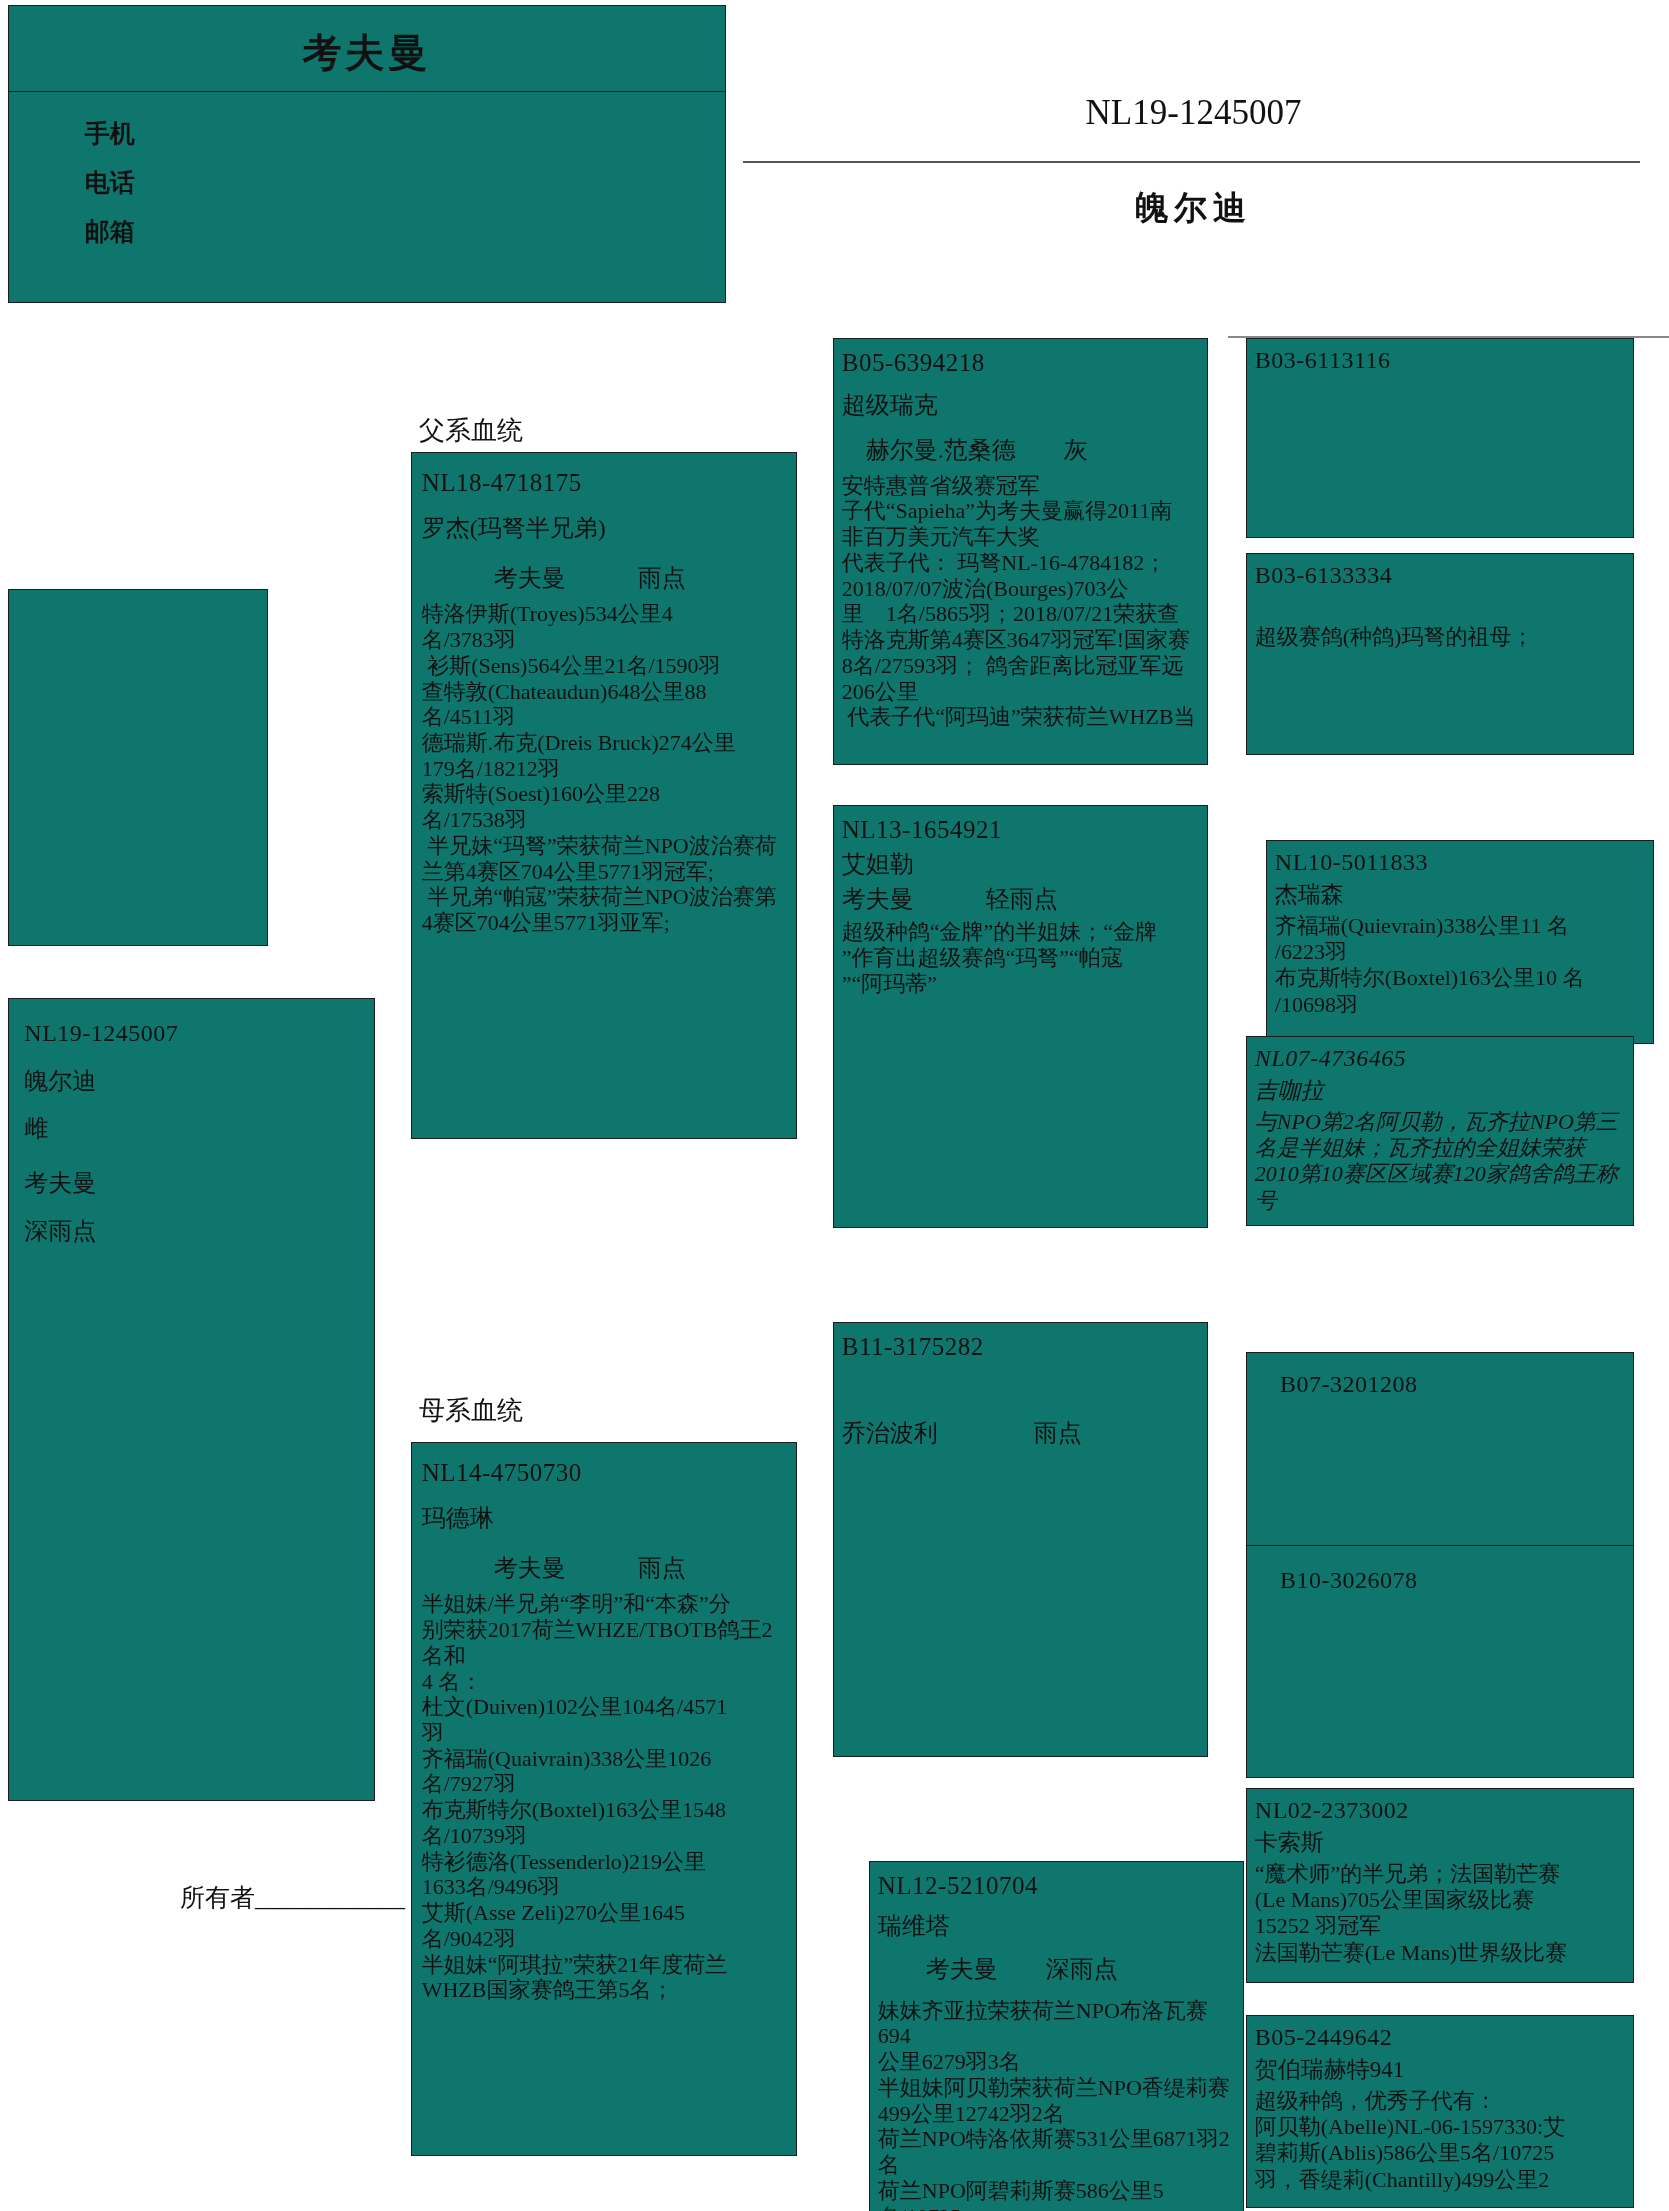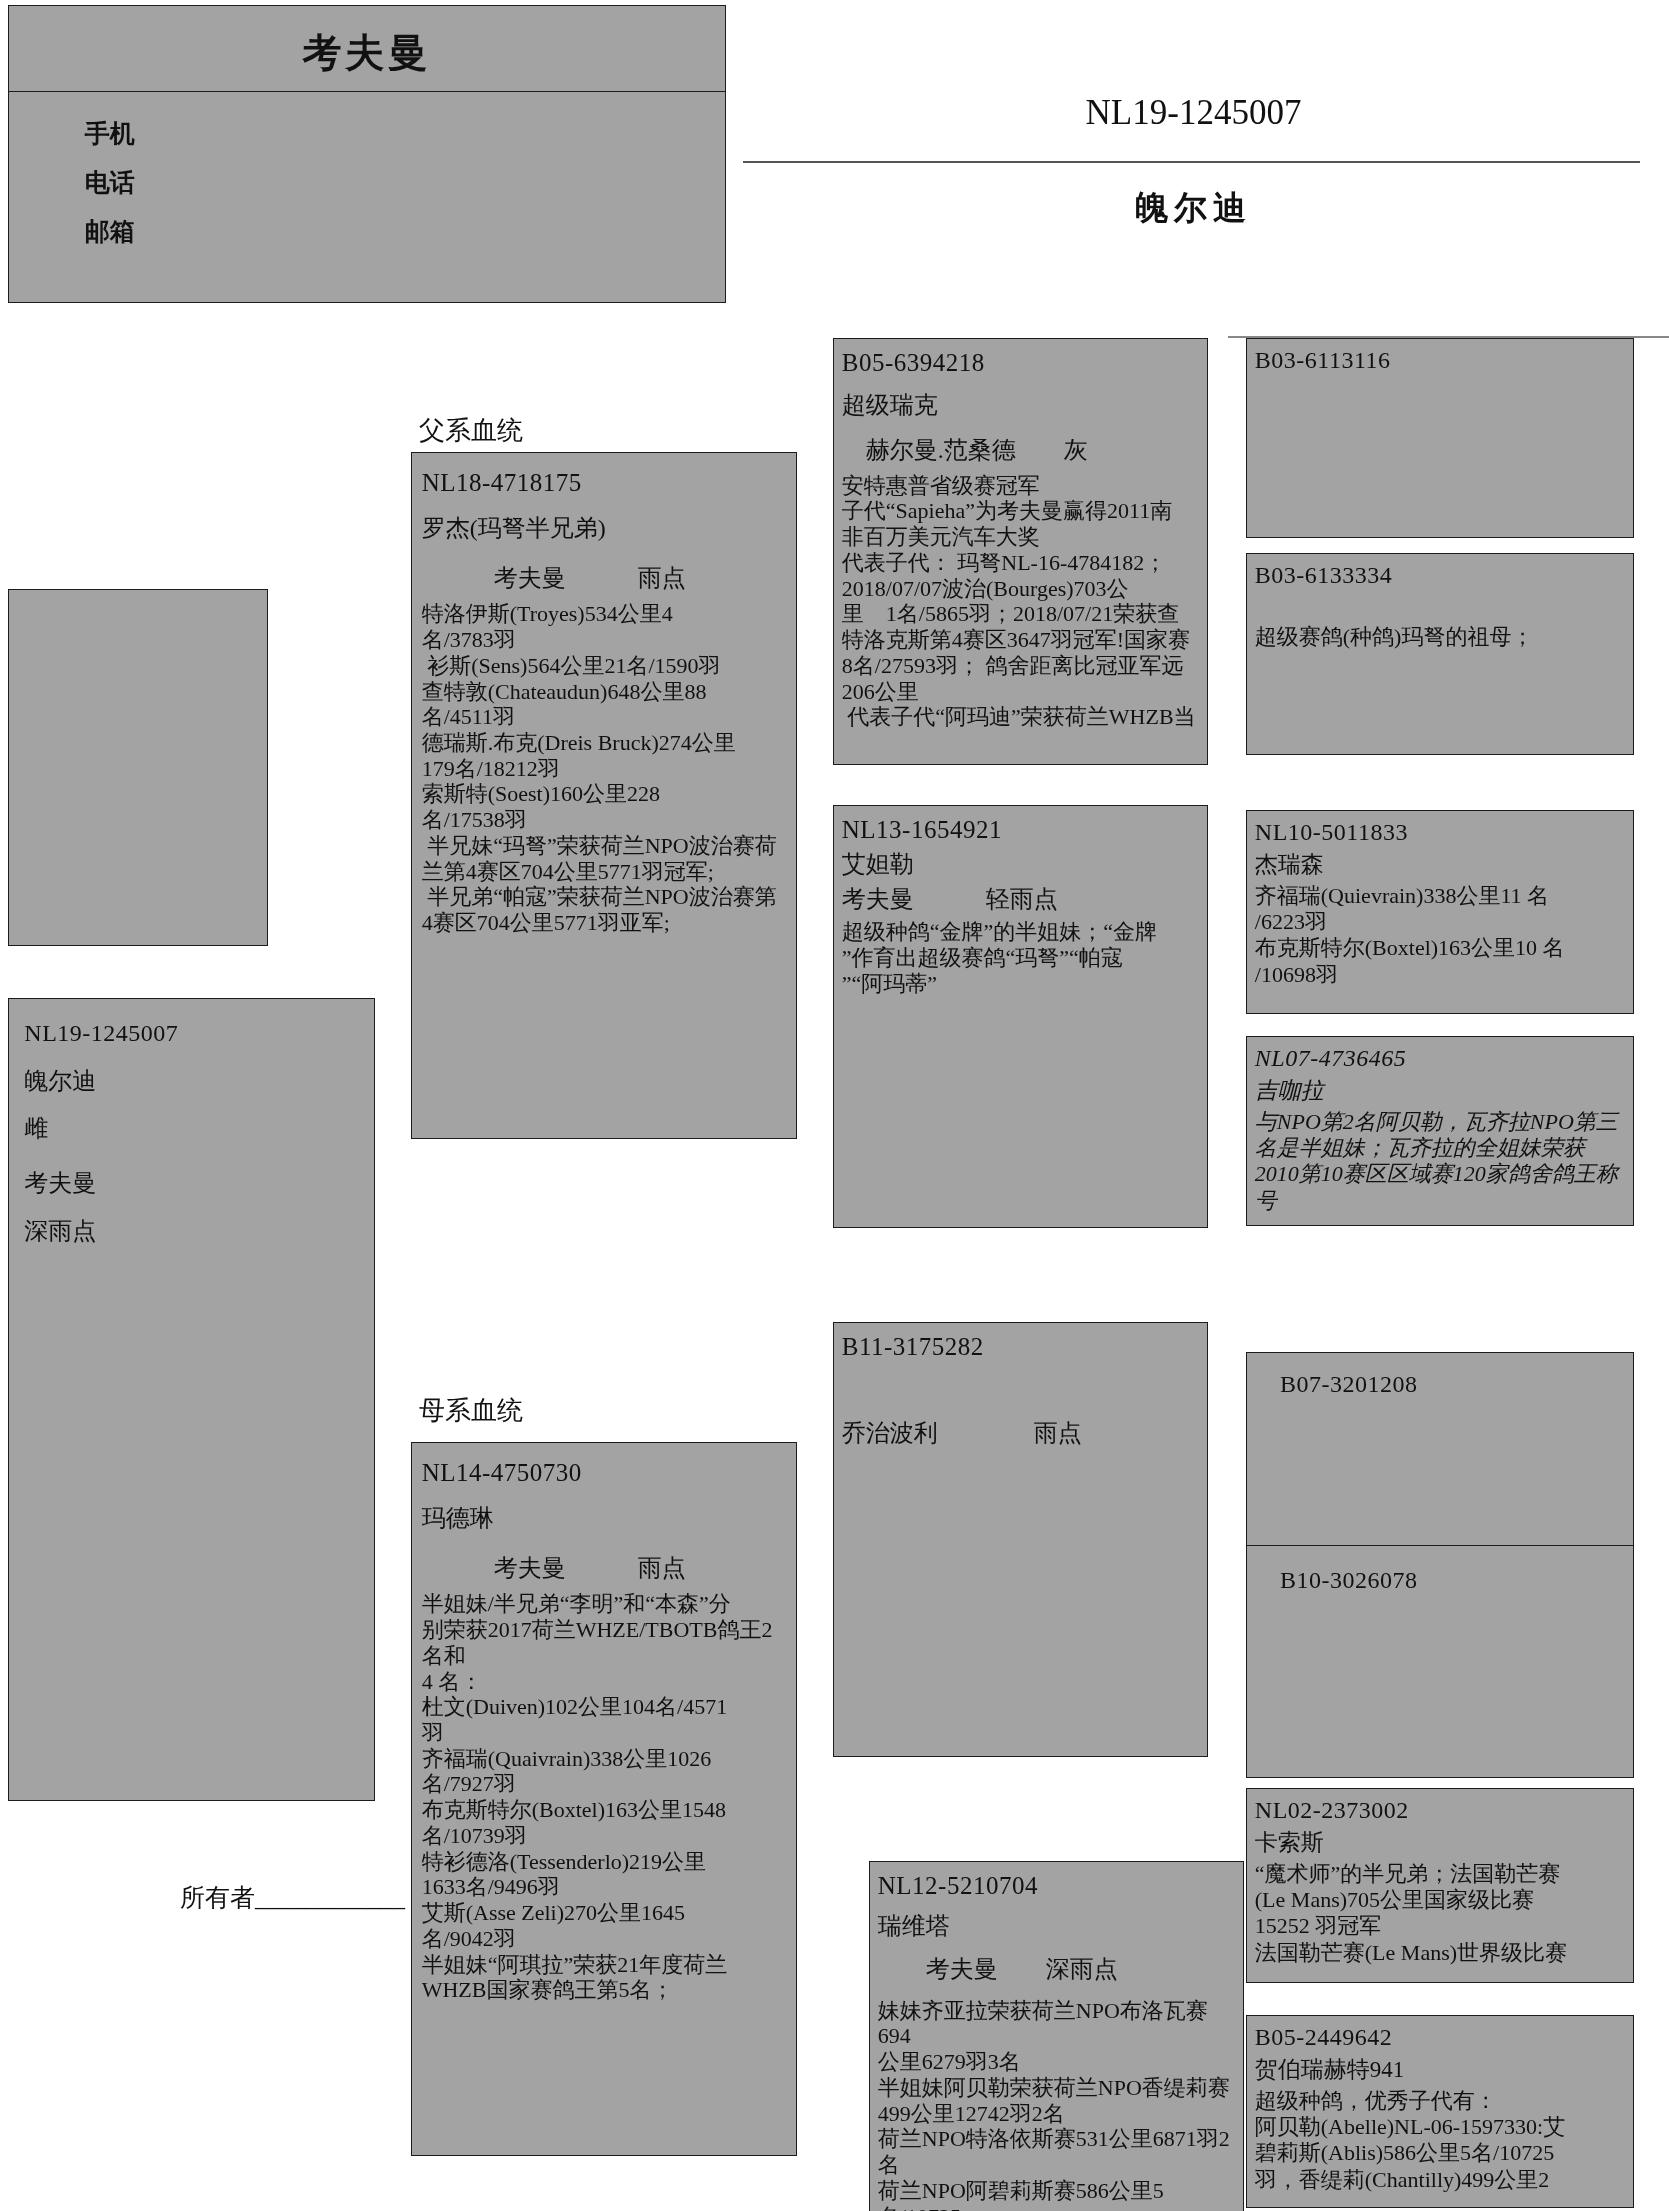--- a/index.html
+++ b/index.html
@@ -1,18 +1,18 @@
 <!DOCTYPE html>
 <html><head>
 <meta charset="utf-8">
 <style>
   html,body{margin:0;padding:0;background:#ffffff;}
   body{font-family:"Liberation Serif","DejaVu Serif",serif;color:#111;}
   .page{position:relative;width:1669px;height:2211px;background:#fff;overflow:hidden;}
-  .box{position:absolute;border:1.9px solid #1c1c1c;background:#a3a3a3;box-sizing:border-box;}
+  .box{position:absolute;border:1.9px solid #1c1c1c;background:#0f766e;box-sizing:border-box;}
   .ring{font-size:25px;letter-spacing:0.5px;}
   .name{font-size:24px;}
   .info{font-size:24px;white-space:pre-wrap;}
   .details{font-size:22px;line-height:1.17;white-space:pre-wrap;}
   .seclabel{position:absolute;font-size:26px;}
   
   .hdr{left:7.8px;top:4.9px;width:718px;height:298px;}
   .hdr-title{height:85px;border-bottom:1.9px solid #1c1c1c;text-align:center;
              font-size:39px;font-weight:bold;line-height:93px;letter-spacing:3.9px;}
   .hdr-contacts{padding:25px 0 0 76px;}
@@ -44,21 +44,21 @@
   .g1 .ring,.g1 .name{margin-bottom:12.6px;}
   .g1 .info{margin-bottom:6.8px;}
   .g2 .ring,.g2 .name,.g2 .info{margin-bottom:3.9px;}
   .g3 .info{margin-top:56px;}
   .g4 .ring,.g4 .name{margin-bottom:10.7px;}
   .g4 .info{margin-bottom:12.6px;}
   
   .ggcol{left:1246px;width:388px;padding:7.8px 7.8px;}
   .gg1{top:338px;height:200px;}
   .gg2{top:553px;height:202px;}
-  .gg3{top:810px;height:204px;}
+  .gg3{top:840px;height:204px;margin-left:20px;}
   .gg4{top:1036px;height:190px;font-style:italic;}
   .gg5{top:1352px;height:222px;padding-top:17.5px;padding-left:33px;}
   .gg6{top:1545px;height:233px;padding:21.3px 7.8px 7.8px 33px;}
   .gg7{top:1788px;height:195px;}
   .gg8{top:2015px;height:193px;}
   .ggcol .ring{font-size:24px;margin-bottom:2.9px;}
   .ggcol .name{font-size:23px;margin-bottom:2.9px;}
   .ggcol .details{font-size:22px;line-height:1.2;}
   .gg2 .details{margin-top:35px;}
   .connector{position:absolute;left:1228px;top:336px;width:441px;height:1.9px;background:#888;}

